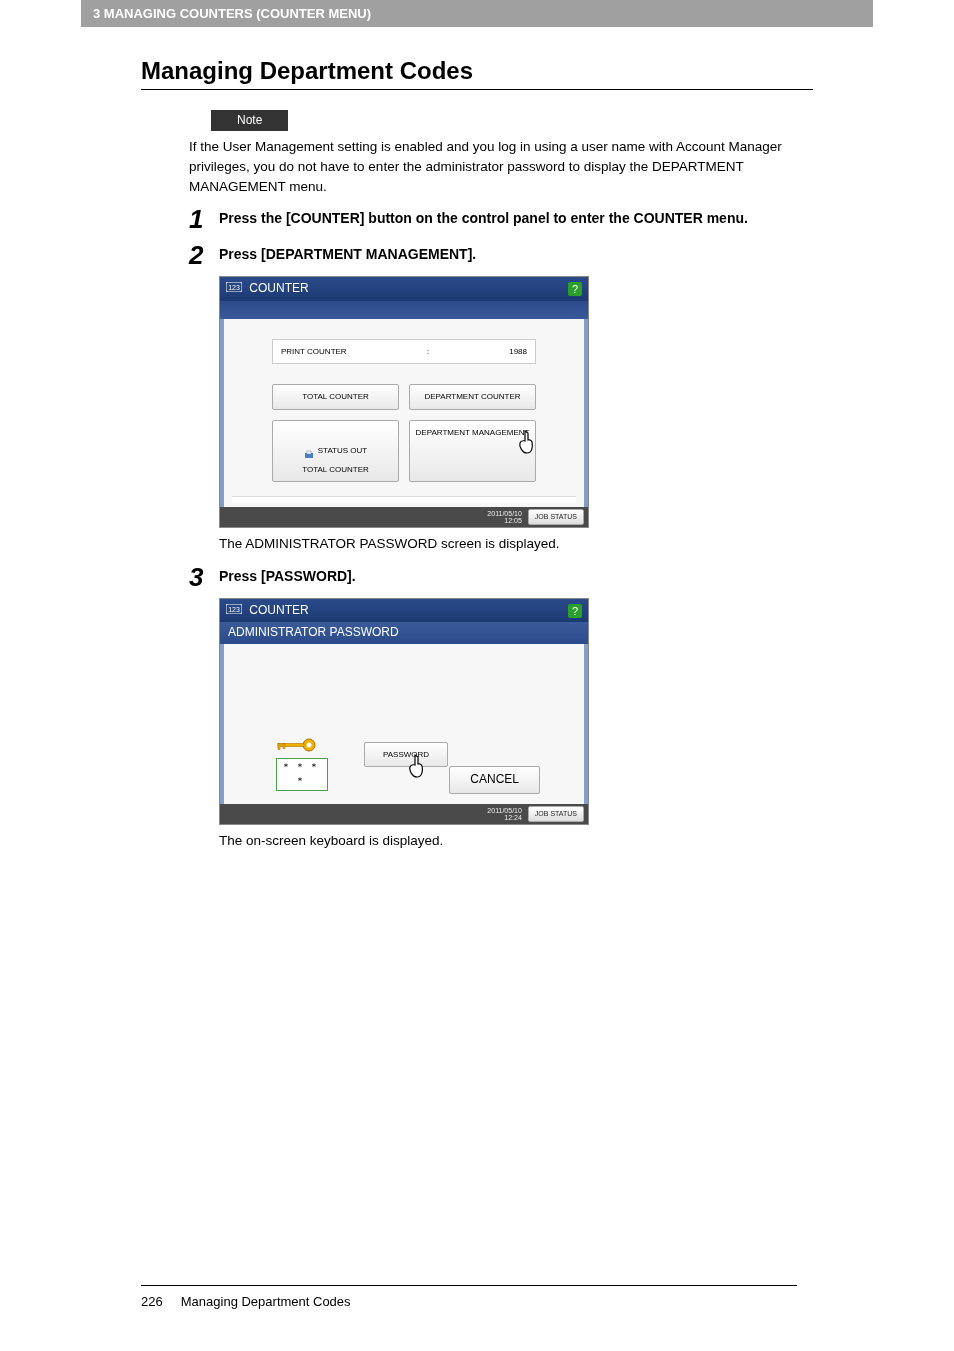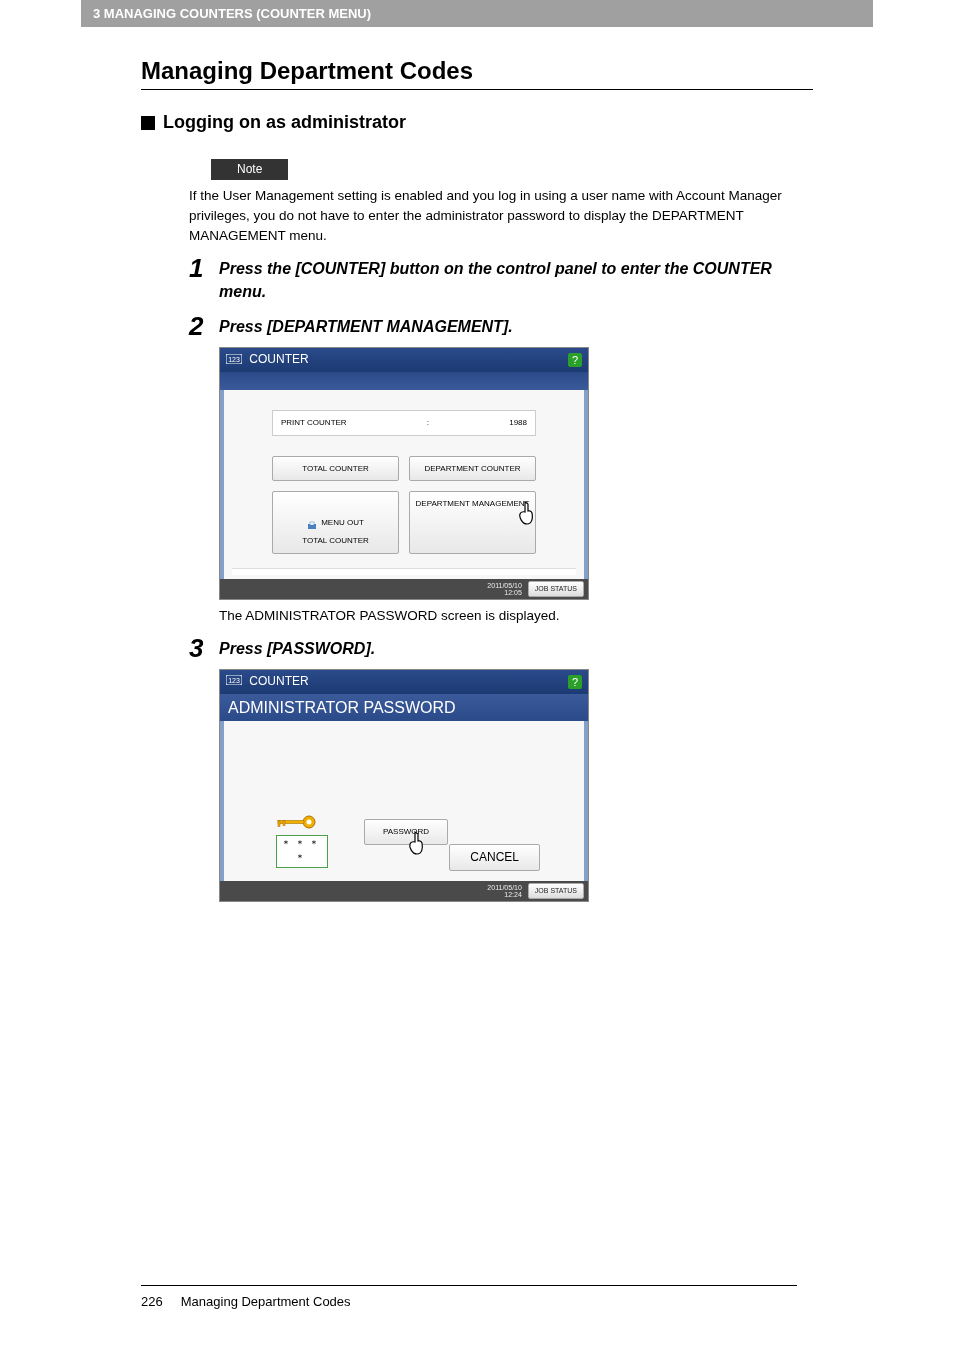--- a/index.html
+++ b/index.html
@@ -67,23 +67,22 @@
     font-size: 26px;
     font-weight: bold;
     font-style: italic;
     width: 30px;
     flex-shrink: 0;
     line-height: 1;
     padding-top: 2px;
   }
   .step-text {
     font-weight: bold;
-    font-size: 16px;
+    font-size: 14px;
     padding-top: 4px;
-    font-style: italic;
   }
   .caption {
     margin-left: 30px;
     margin-top: 6px;
   }
   .screenshot {
     margin: 8px 0 6px 30px;
     width: 368px;
     border: 1px solid #888;
     background: #fff;
@@ -108,21 +107,21 @@
     font-size: 11px;
     line-height: 14px;
   }
   .ss-sub {
     background: linear-gradient(#2a4a8a, #3a5a9a);
     height: 18px;
   }
   .ss-sub2 {
     background: linear-gradient(#3a5a9a, #2a4a8a);
     color: #fff;
-    font-size: 16px;
+    font-size: 12px;
     padding: 2px 8px;
   }
   .ss-body {
     min-height: 140px;
     background: #f7f7f7;
     border-left: 4px solid #85a0c8;
     border-right: 4px solid #85a0c8;
     padding: 20px 8px 4px 8px;
     position: relative;
     box-sizing: border-box;
@@ -252,24 +251,20 @@
   .body-text { font-size: 13.5px; }
 </style>
 </head>
 <body>
 
 <div class="page">
   <div class="header-bar">3 MANAGING COUNTERS (COUNTER MENU)</div>
 
   <h1 class="main-title">Managing Department Codes</h1>
 
-  <h2 class="sub-title">
-    <span class="sq"></span>
-    <span>Logging on as administrator</span>
-  </h2>
 
   <div class="body-area">
 
     <div style="margin-left:22px;">
       <div class="note-label">Note</div>
     </div>
     <div class="body-text">If the User Management setting is enabled and you log in using a user name with Account Manager privileges, you do not have to enter the administrator password to display the DEPARTMENT MANAGEMENT menu.</div>
 
     <div class="step">
       <div class="step-num">1</div>
@@ -303,21 +298,21 @@
         </div>
         <div class="grid2">
           <div class="ss-btn">TOTAL COUNTER</div>
           <div class="ss-btn">DEPARTMENT COUNTER</div>
           <div class="ss-btn" style="white-space:pre-line;">
             <span class="ico-small">
               <svg width="10" height="10" viewBox="0 0 10 10">
                   <rect x="1" y="3" width="8" height="5" fill="#4a80c0"></rect>
                   <rect x="3" y="1" width="4" height="3" fill="#fff" stroke="#4a80c0" stroke-width="0.5"></rect>
                 </svg>
-            </span><span>MENU OUT
+            </span><span>STATUS OUT
 TOTAL COUNTER</span>
           </div>
           <div class="ss-btn" style="position:relative;">
             <span>DEPARTMENT MANAGEMENT</span>
             <span class="cursor" style="right:-2px; top:8px;">
               <svg viewBox="0 0 24 28">
                   <path d="M12 2 L12 12 C12 12 8 11 7 14 C6 17 9 24 14 24 C19 24 20 18 19 13 C18 10 15 11 15 11 L15 4 Z" fill="#fff" stroke="#000" stroke-width="1.2"></path>
                 </svg>
             </span>
           </div>
@@ -383,20 +378,21 @@
       </div>
       <div class="ss-footer">
         <div class="date">
           <div>2011/05/10</div>
           <div>12:24</div>
         </div>
         <div class="jobstat">JOB STATUS</div>
       </div>
     </div>
 
+    <div class="caption body-text">The on-screen keyboard is displayed.</div>
   </div>
 
   <div class="page-footer">
     <span>226</span>
     &nbsp;&nbsp;&nbsp;
     <span>Managing Department Codes</span>
   </div>
 </div>
 
 </body></html>

